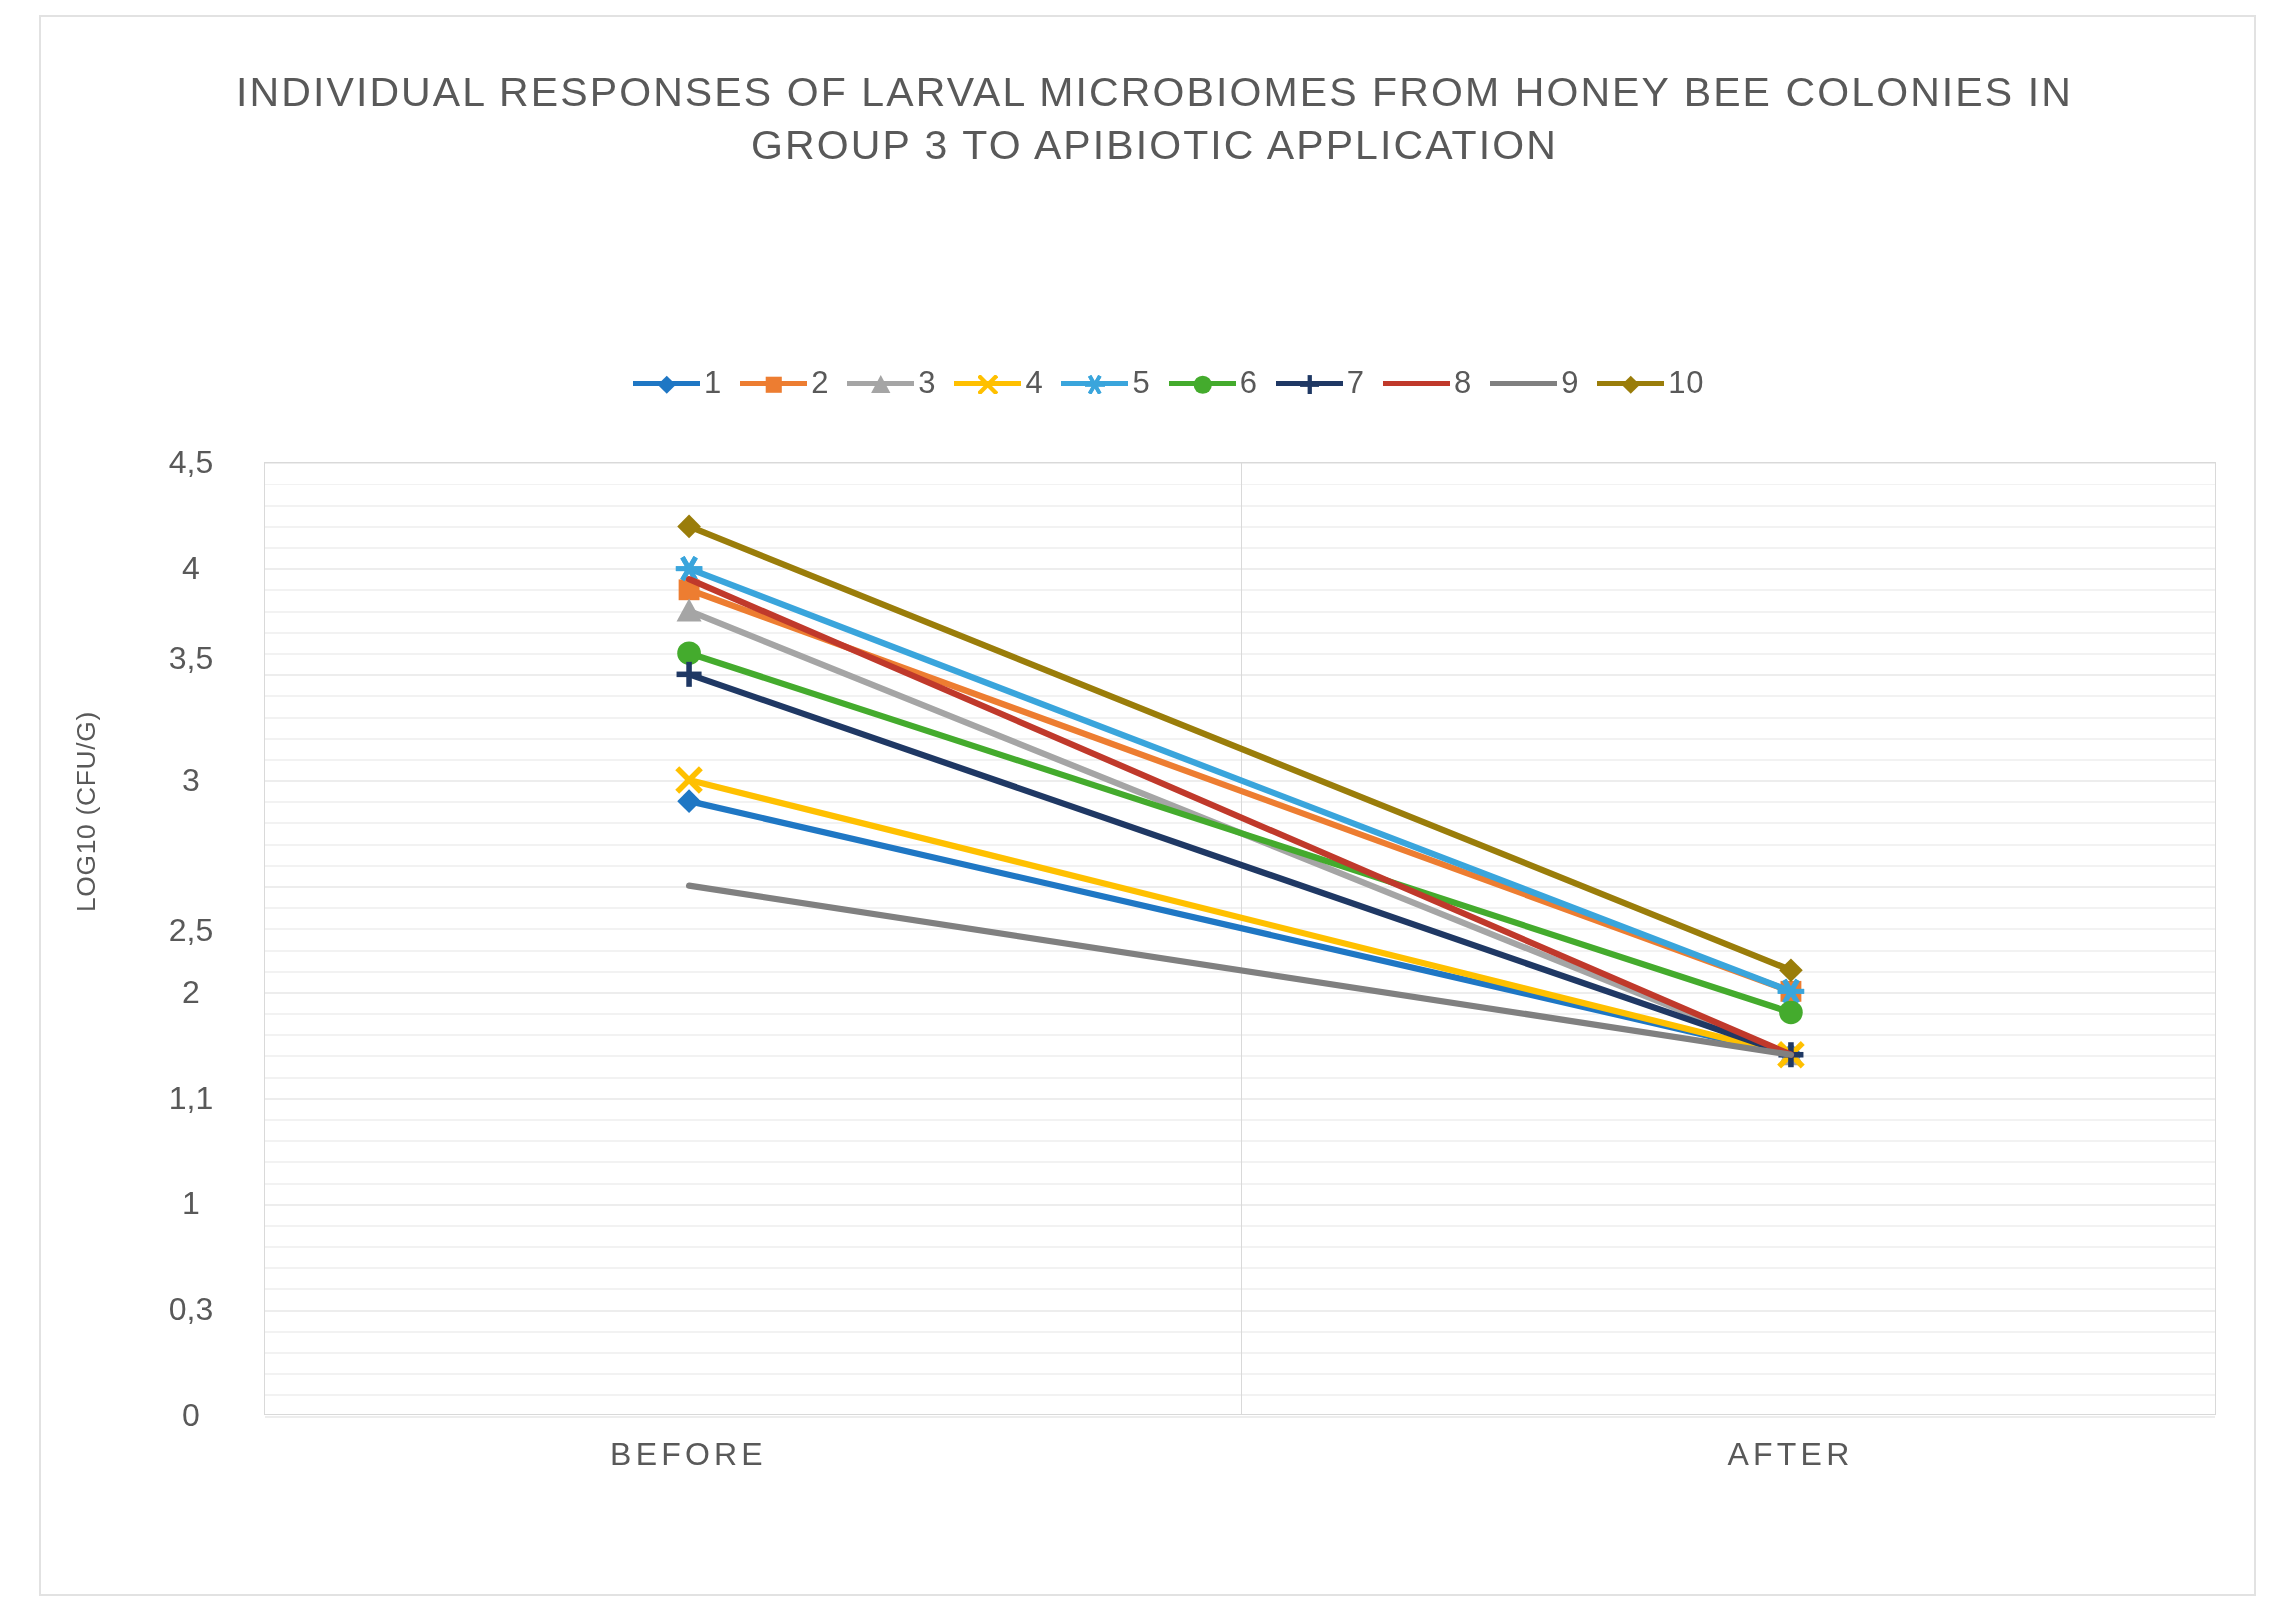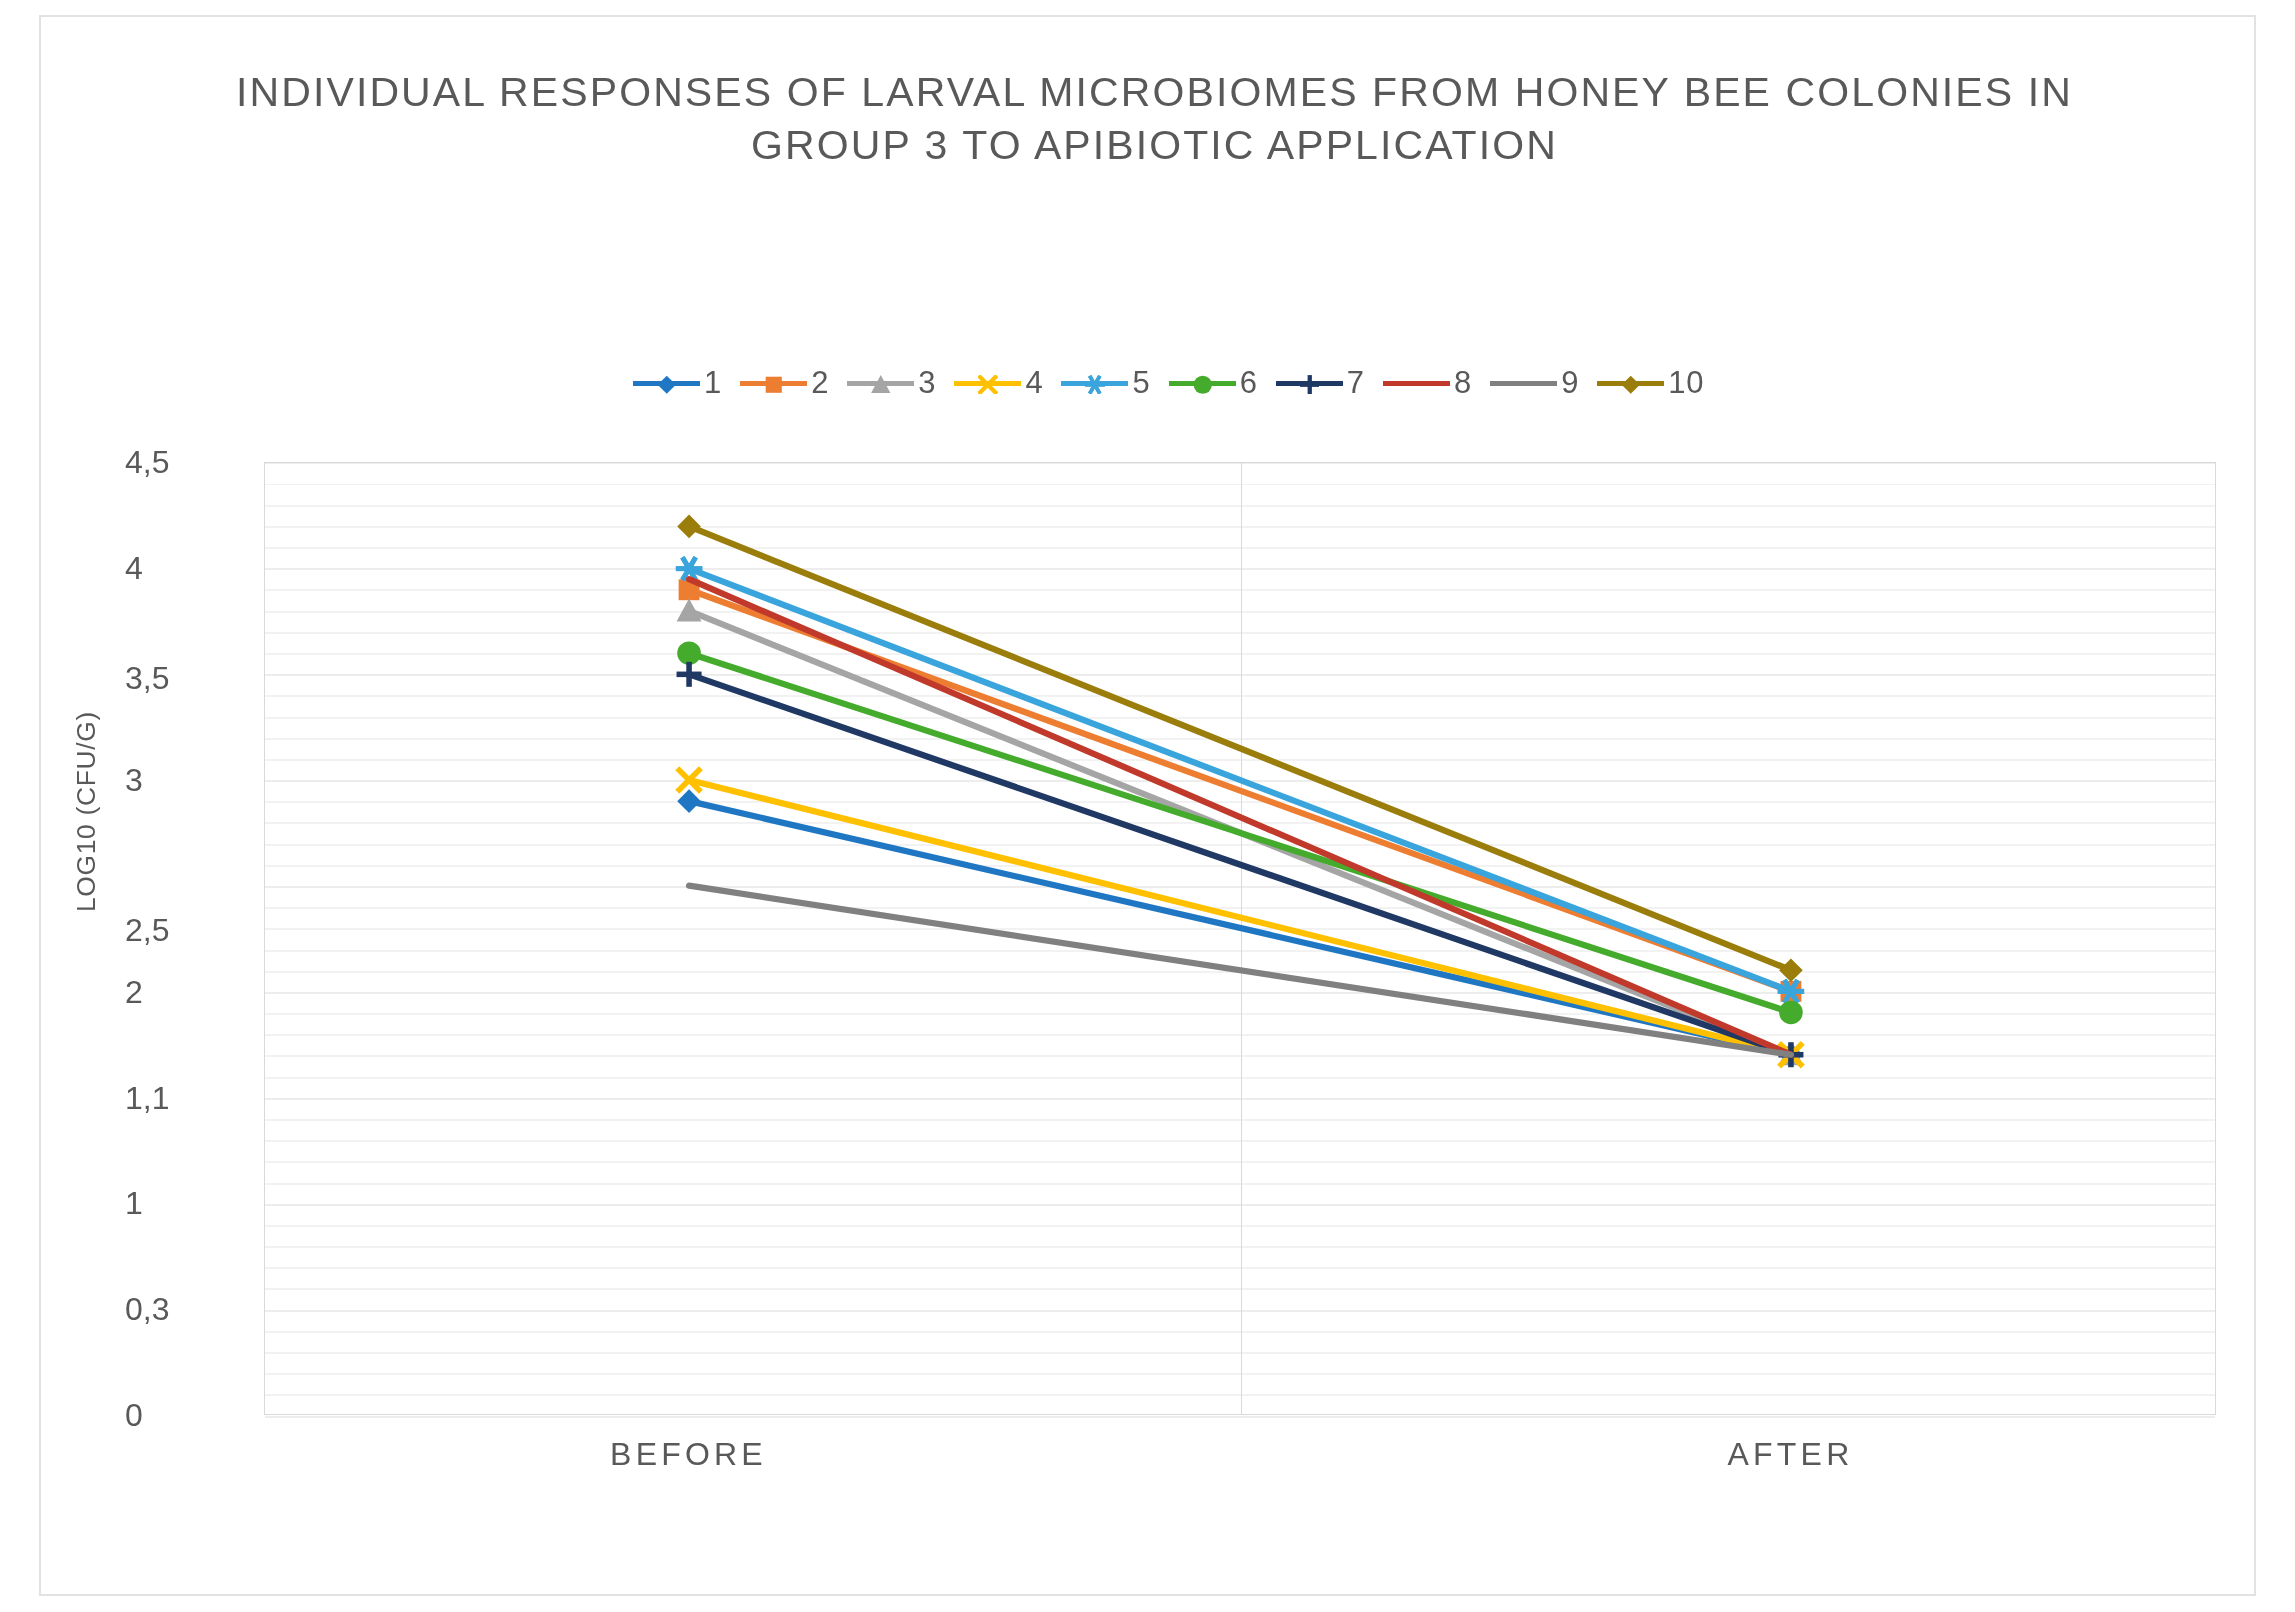--- a/index.html
+++ b/index.html
@@ -115,21 +115,21 @@
     left: 0;
     top: 0;
     width: 100%;
     height: 100%;
     overflow: visible;
   }
   .ytick {
     position: absolute;
     right: 0;
     width: 132px;
-    text-align: left;
+    text-align: center;
     font-size: 32px;
     color: #595959;
     transform: translateY(-50%);
   }
   #y-axis-labels {
     position: absolute;
     left: 77px;
     top: 445px;
     width: 139px;
     height: 953px;
@@ -274,21 +274,21 @@
       </div>
 
     <div id="y-axis-labels">
         <div class="ytick" style="top: 953px;">0</div>
         <div class="ytick" style="top: 847px;">0,3</div>
         <div class="ytick" style="top: 741px;">1</div>
         <div class="ytick" style="top: 636px;">1,1</div>
         <div class="ytick" style="top: 530px;">2</div>
         <div class="ytick" style="top: 424px; margin-top: 44px;">2,5</div>
         <div class="ytick" style="top: 318px;">3</div>
-        <div class="ytick" style="top: 216px;">3,5</div>
+        <div class="ytick" style="top: 196px;">3,5</div>
         <div class="ytick" style="top: 106px;">4</div>
         <div class="ytick" style="top: 0px;">4,5</div>
       </div>
     <div id="y-axis-title">LOG10 (CFU/G)</div>
 
     <div id="plot-area">
         <div class="gridline major" style="top: -0.7px;"></div>
         <div class="gridline" style="top: 20.5px;"></div>
         <div class="gridline" style="top: 42px;"></div>
         <div class="gridline" style="top: 63px;"></div>

